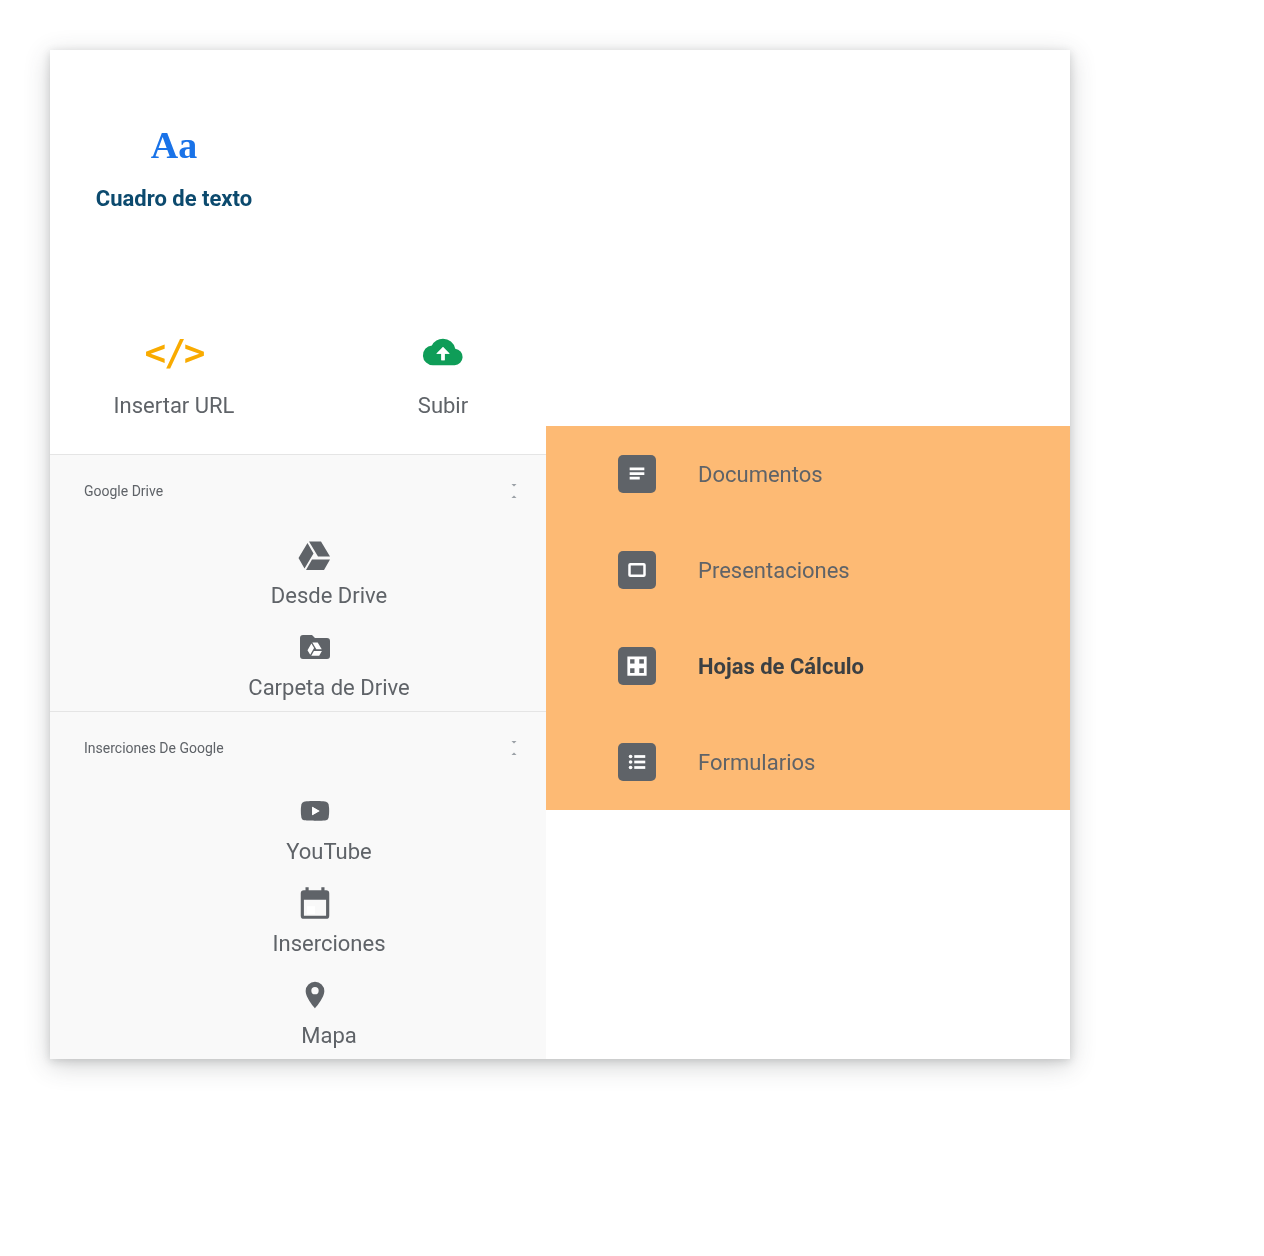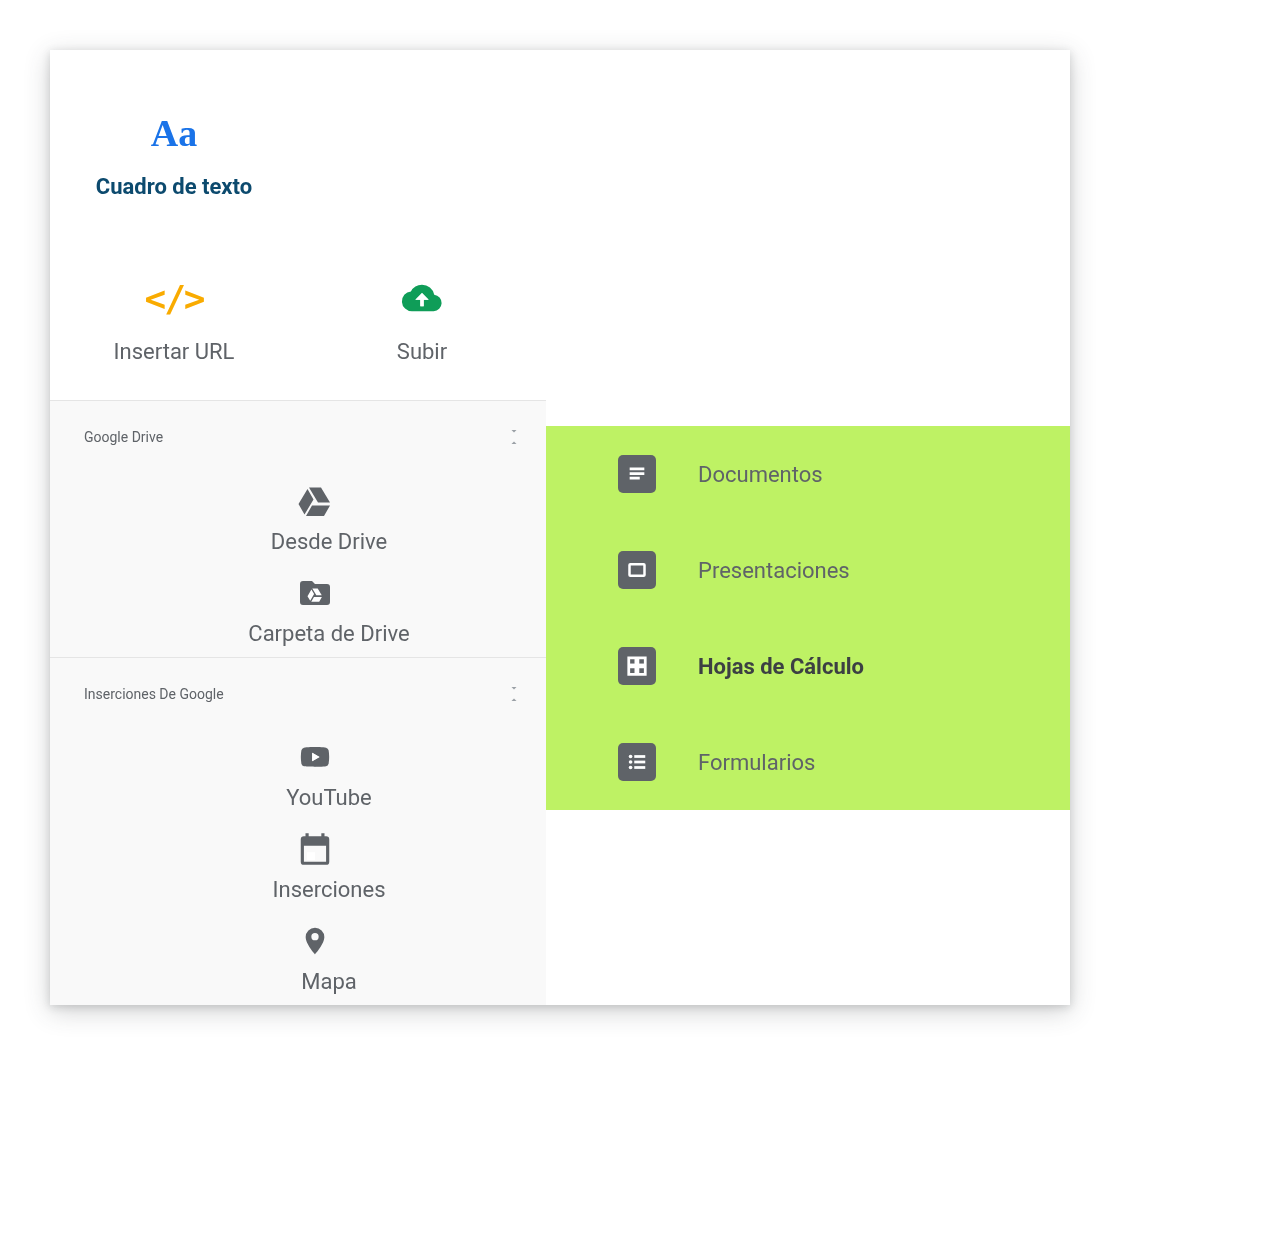--- a/index.html
+++ b/index.html
@@ -19,21 +19,22 @@
     width: 1020px;
     background: #fff;
     box-shadow: 0 6px 24px rgba(60,64,67,.24), 0 2px 8px rgba(60,64,67,.18);
     position: relative;
   }
 
   
   .top-grid {
     display: flex;
     flex-wrap: wrap;
-    padding: 20px 0 0 0;
+    padding: 32px 0 0 0;
+    gap: 21px;
   }
   .top-cell {
     width: 248px;
     height: 165px;
     display: flex;
     flex-direction: column;
     align-items: center;
     justify-content: center;
     cursor: pointer;
   }
@@ -96,21 +97,21 @@
     justify-content: center;
   }
   .row .lbl { margin-left: 28px; }
 
   
   .submenu {
     position: absolute;
     left: 496px;
     top: 376px;
     width: 524px;
-    background: #bef264;
+    background: #fdba74;
   }
   .subrow {
     height: 96px;
     display: flex;
     align-items: center;
     padding-left: 68px;
     font-size: 22px;
     color: #5f6368;
     cursor: pointer;
   }

